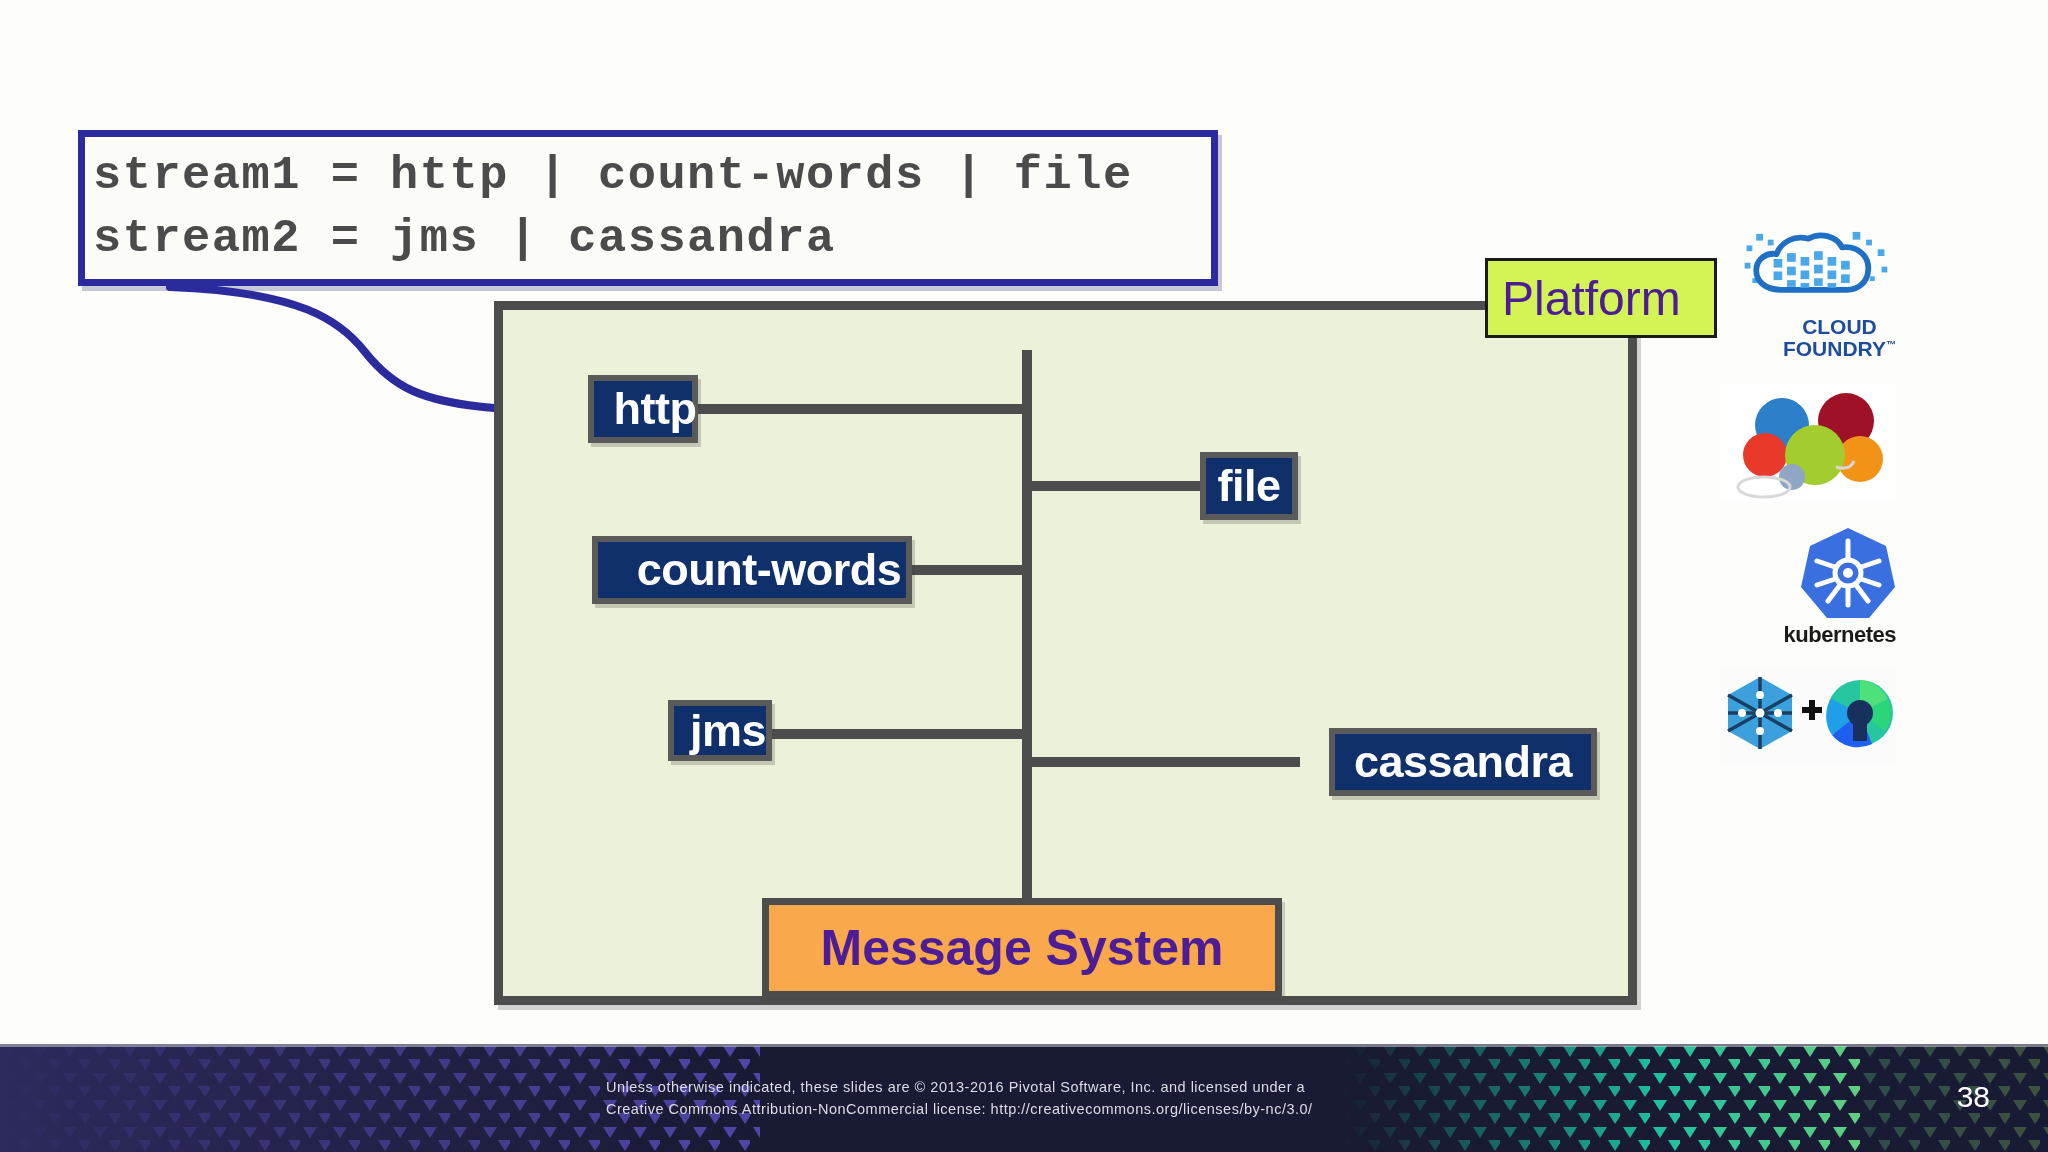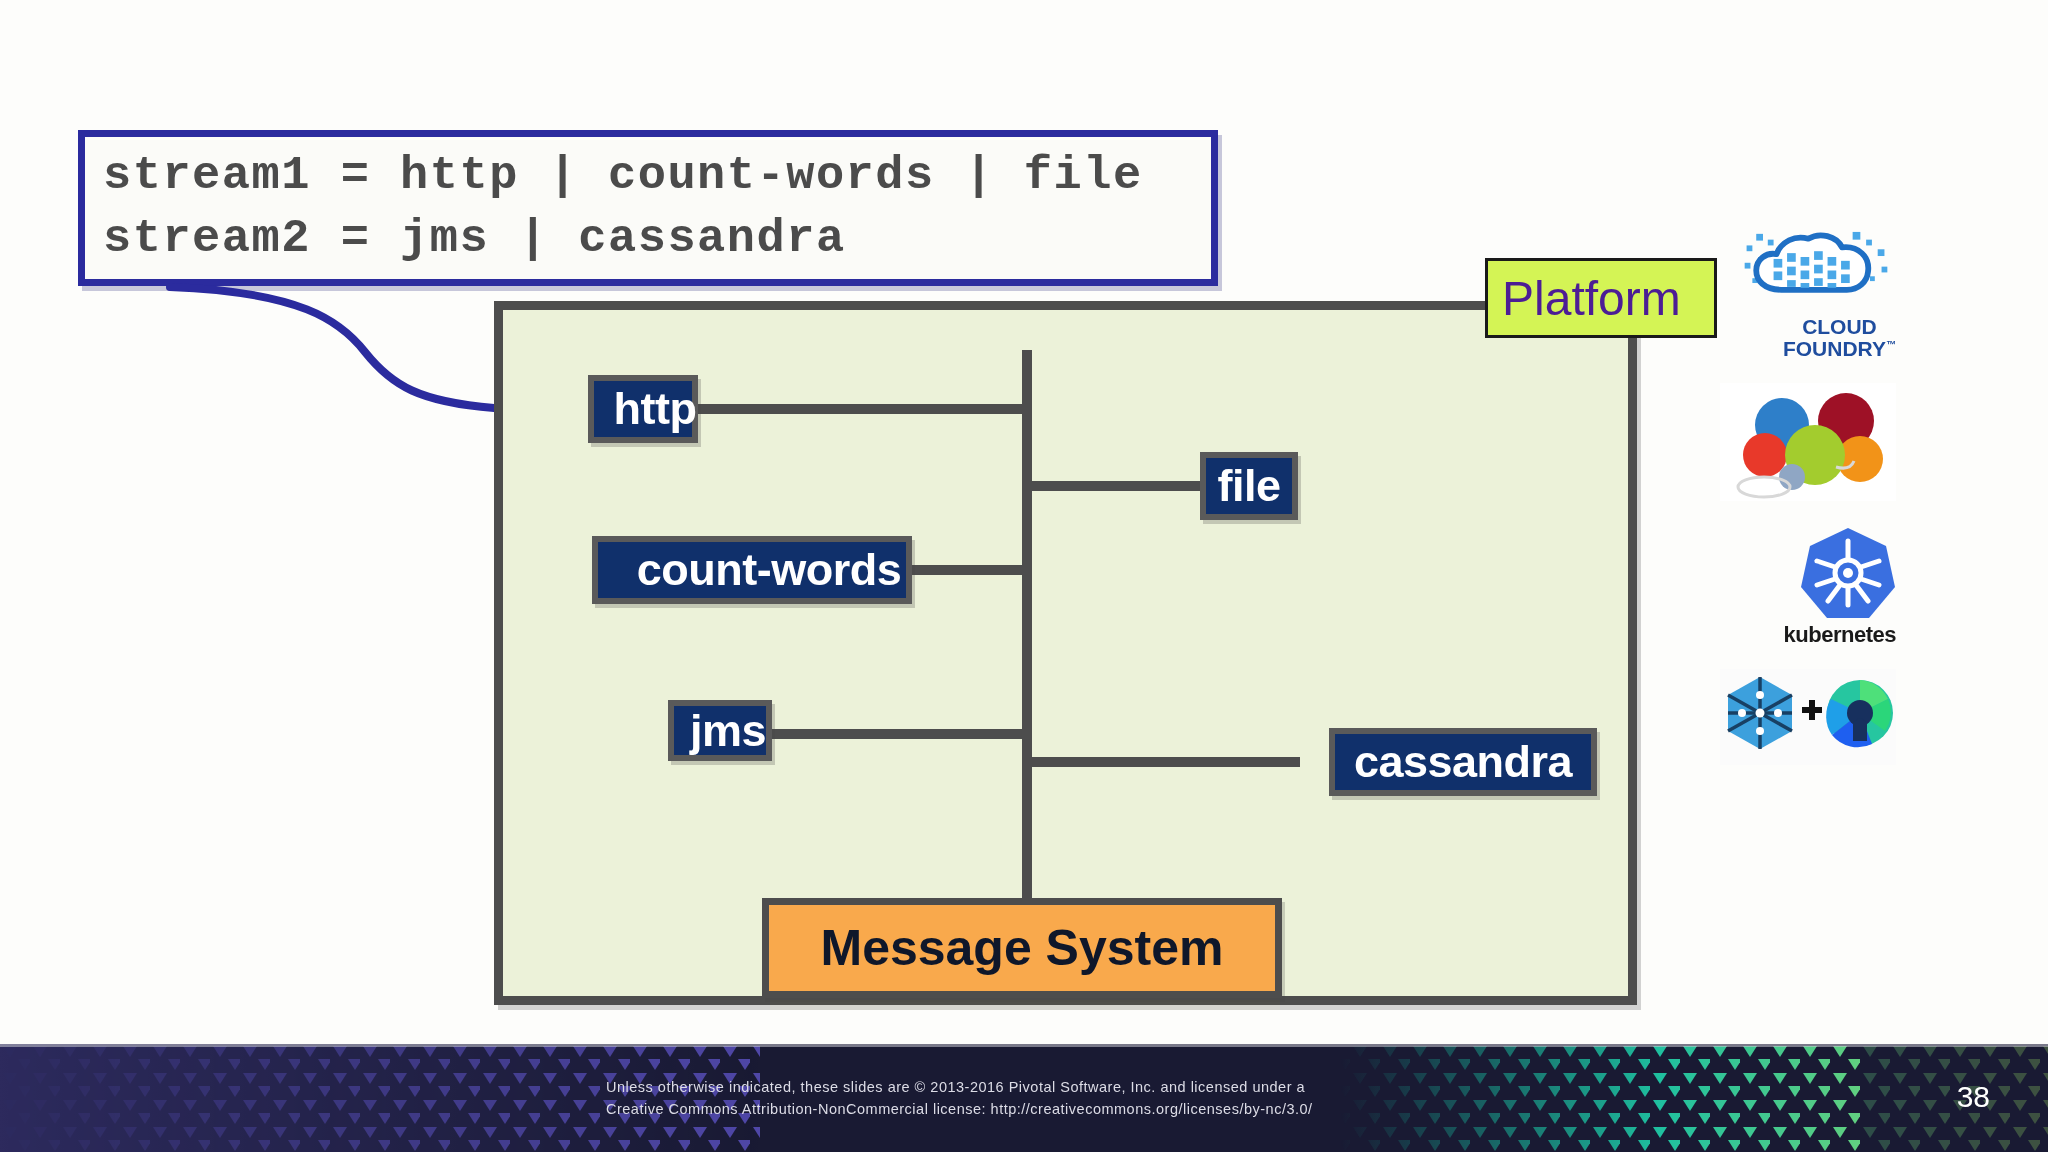--- a/index.html
+++ b/index.html
@@ -31,21 +31,21 @@
     box-sizing: border-box;
     box-shadow: 4px 5px 0 rgba(40,40,120,0.25);
   }
   #code-box .code-line {
     font-family: "Liberation Mono", "DejaVu Sans Mono", monospace;
     font-size: 47px;
     font-weight: bold;
     color: #4b4b4b;
     letter-spacing: 1.5px;
     white-space: pre;
-    padding-left: 18px;
+    padding-left: 8px;
     line-height: 1.33;
   }
   #code-box .code-line:first-child { padding-top: 8px; }
 
   
   #connector-svg {
     position: absolute;
     left: 0;
     top: 0;
     width: 2048px;
@@ -117,21 +117,21 @@
     left: 762px;
     top: 898px;
     width: 520px;
     height: 100px;
     background: #f9a94c;
     border: 7px solid #4d4d4d;
     box-sizing: border-box;
     display: flex;
     align-items: center;
     justify-content: center;
-    color: #0f172a;
+    color: #4c1d95;
     font-weight: bold;
     font-size: 50px;
     box-shadow: 3px 4px 0 rgba(70,70,70,0.22);
   }
 
   
   #logo-column {
     position: absolute;
     left: 1718px;
     top: 230px;

